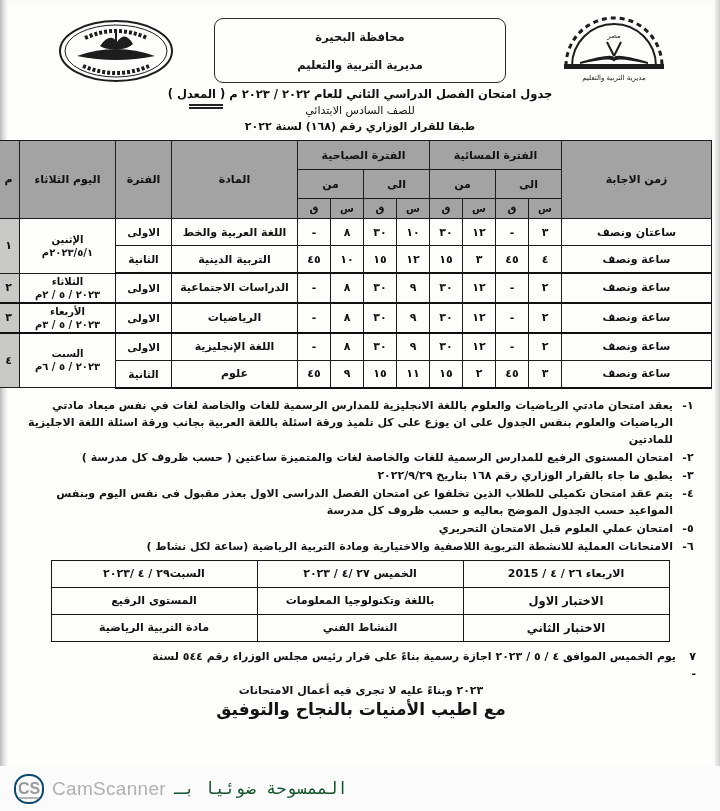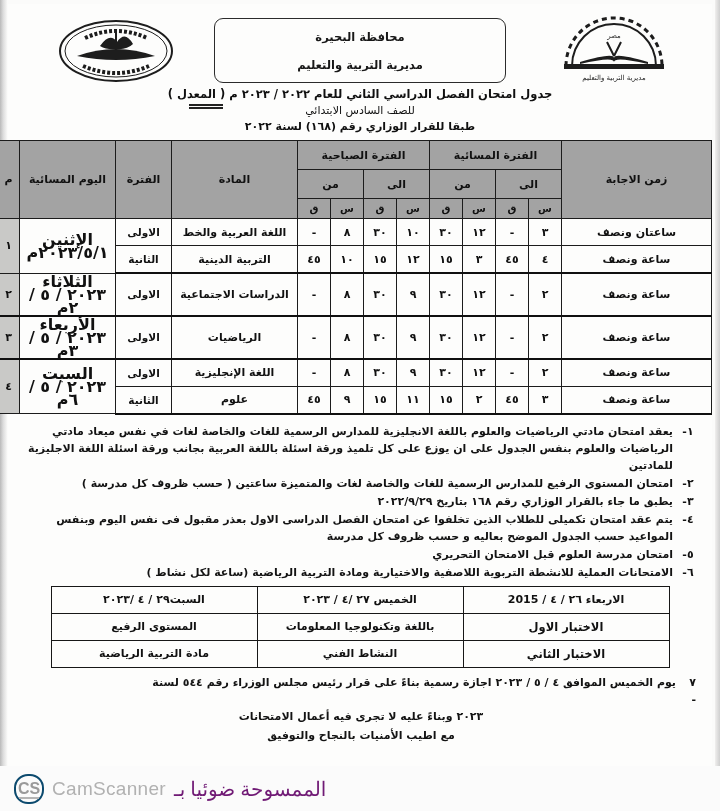--- a/index.html
+++ b/index.html
@@ -78,21 +78,21 @@
     padding:1px 2px;
   }
   .main-table thead th{
     background:#a3a3a3;
     height:26px;
     font-size:11px;
   }
   .main-table thead th.sq{font-size:10px;height:17px;}
   .main-table tbody td{height:24px;background:#fdfdfc;}
   .main-table tbody td.num{background:#c9c9c7;font-size:11px;width:22px;}
-  .main-table tbody td.date{font-size:16px;line-height:13px;}
+  .main-table tbody td.date{font-size:10px;line-height:13px;}
   .main-table tbody td.period{font-size:10.5px;}
   .main-table tbody td.subject{font-size:11px;}
   .main-table tbody td.time{font-size:11px;}
   .main-table tbody td.dur{font-size:11px;}
   .row-group-end td{border-bottom:2.4px solid #101010;}
 
   
   .notes{
     margin:8px 16px 0 18px;
     direction:rtl;
@@ -120,21 +120,21 @@
   .bottom-table td.hcell{font-size:11px;}
   .bottom-table td.lbl{font-size:11.5px;}
 
   
   .footer{margin:6px 16px 0 18px;direction:rtl;}
   .f-line{
     font-size:11px;font-weight:bold;color:#131313;line-height:17px;
   }
   .f7{display:flex;gap:6px;align-items:flex-start;}
   .f7 .idx{flex:0 0 14px;}
-  .f-center{text-align:center;margin-top:2px;font-size:11px;}
+  .f-center{text-align:center;margin-top:2px;font-size:17px;}
   .f-right2{text-align:center;}
 
   
   .watermark{
     position:absolute;left:0;bottom:0;width:720px;height:45px;
     background:#fbfbfb;
     display:flex;align-items:center;gap:8px;
     padding-right:0;padding-left:14px;
     direction:ltr;
   }
@@ -146,22 +146,22 @@
     position:relative;
   }
   .cs-badge::after{
     content:"";position:absolute;left:3px;right:3px;bottom:3px;height:2px;background:#b4b4b4;
   }
   .wm-text{
     font-size:19px;color:#b1b1b1;font-family:"Liberation Sans",sans-serif;
     letter-spacing:.3px;
   }
   .wm-ar{
-    font-size:20px;color:#701a75;direction:rtl;
-    font-family:Liberation Serif, serif;
+    font-size:17px;color:#14532d;direction:rtl;
+    font-family:Liberation Mono, monospace;
   }
 </style>
 </head>
 <body>
 
 <div class="page">
   <div class="scan-edge-left"></div>
   <div class="scan-edge-right"></div>
 
   <div class="sheet">
@@ -219,21 +219,21 @@
         <col style="width:96px">
         <col style="width:22px">
       </colgroup>
       <thead>
         <tr>
           <th rowspan="3">زمن الاجابة</th>
           <th colspan="4">الفترة المسائية</th>
           <th colspan="4">الفترة الصباحية</th>
           <th rowspan="3">المادة</th>
           <th rowspan="3">الفترة</th>
-          <th rowspan="3">اليوم المسائية</th>
+          <th rowspan="3">اليوم الثلاثاء</th>
           <th rowspan="3">م</th>
         </tr>
         <tr>
           <th colspan="2">الى</th>
           <th colspan="2">من</th>
           <th colspan="2">الى</th>
           <th colspan="2">من</th>
         </tr>
         <tr>
           <th class="sq">س</th>
@@ -360,21 +360,21 @@
         <div class="note">
           <span class="idx">٣-</span>
           <span class="txt">يطبق ما جاء بالقرار الوزاري رقم ١٦٨ بتاريخ ٢٠٢٢/٩/٢٩</span>
         </div>
         <div class="note">
           <span class="idx">٤-</span>
           <span class="txt">يتم عقد امتحان تكميلى للطلاب الذين تخلفوا عن امتحان الفصل الدراسى الاول بعذر مقبول فى نفس اليوم وبنفس المواعيد  حسب الجدول الموضح  بعاليه و حسب ظروف كل مدرسة</span>
         </div>
         <div class="note">
           <span class="idx">٥-</span>
-          <span class="txt">امتحان مدرسة العلوم قبل الامتحان التحريري</span>
+          <span class="txt">امتحان عملي العلوم قبل الامتحان التحريري</span>
         </div>
         <div class="note">
           <span class="idx">٦-</span>
           <span class="txt">الامتحانات العملية للانشطة التربوية اللاصفية والاختيارية ومادة التربية الرياضية (ساعة لكل نشاط )</span>
         </div>
       </div>
 
     <div class="bottom-wrap">
       <table class="bottom-table">
         <colgroup>

